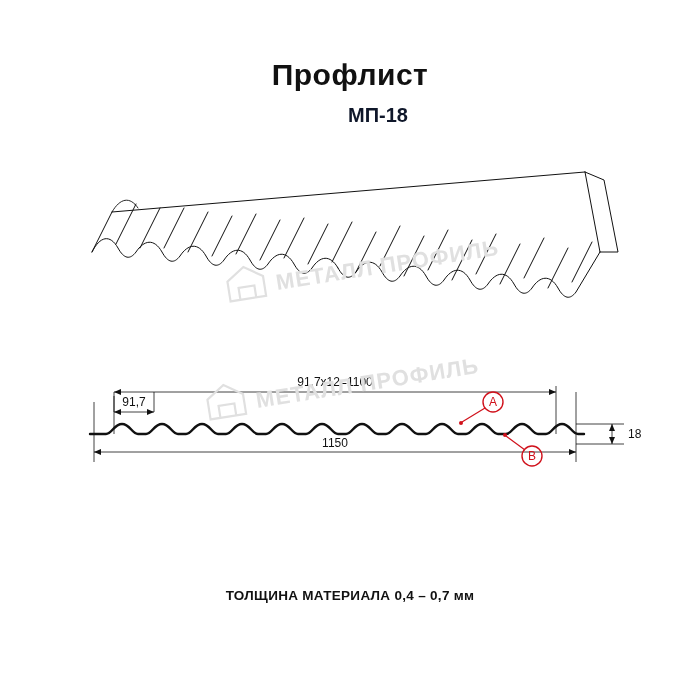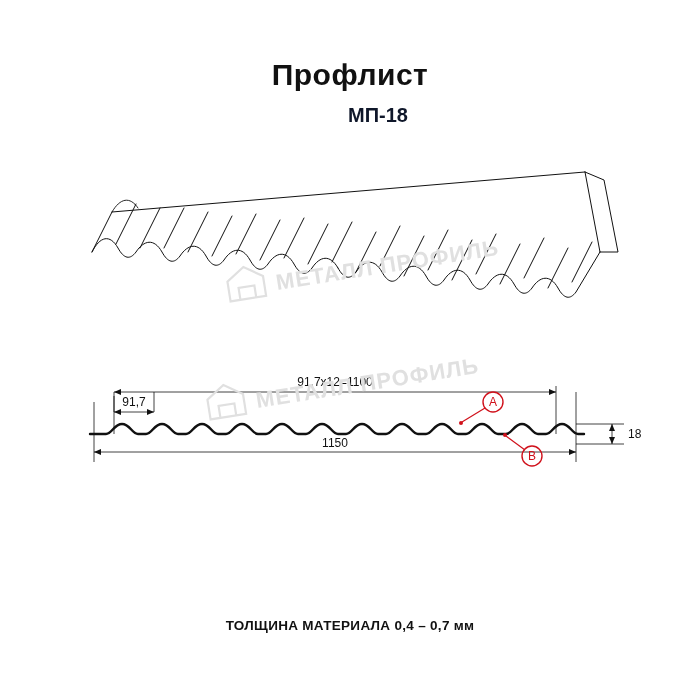--- a/index.html
+++ b/index.html
@@ -37,21 +37,21 @@
     left: 0;
     width: 700px;
     text-align: center;
     font-size: 20px;
     font-weight: bold;
     color: #0f172a;
     margin-left: 28px;
   }
   .footer-note {
     position: absolute;
-    top: 618px;
+    top: 588px;
     left: 0;
     width: 700px;
     text-align: center;
     font-size: 13.5px;
     font-weight: bold;
     letter-spacing: 0.3px;
     color: #111111;
   }
   .iso-wrap {
     position: absolute;

